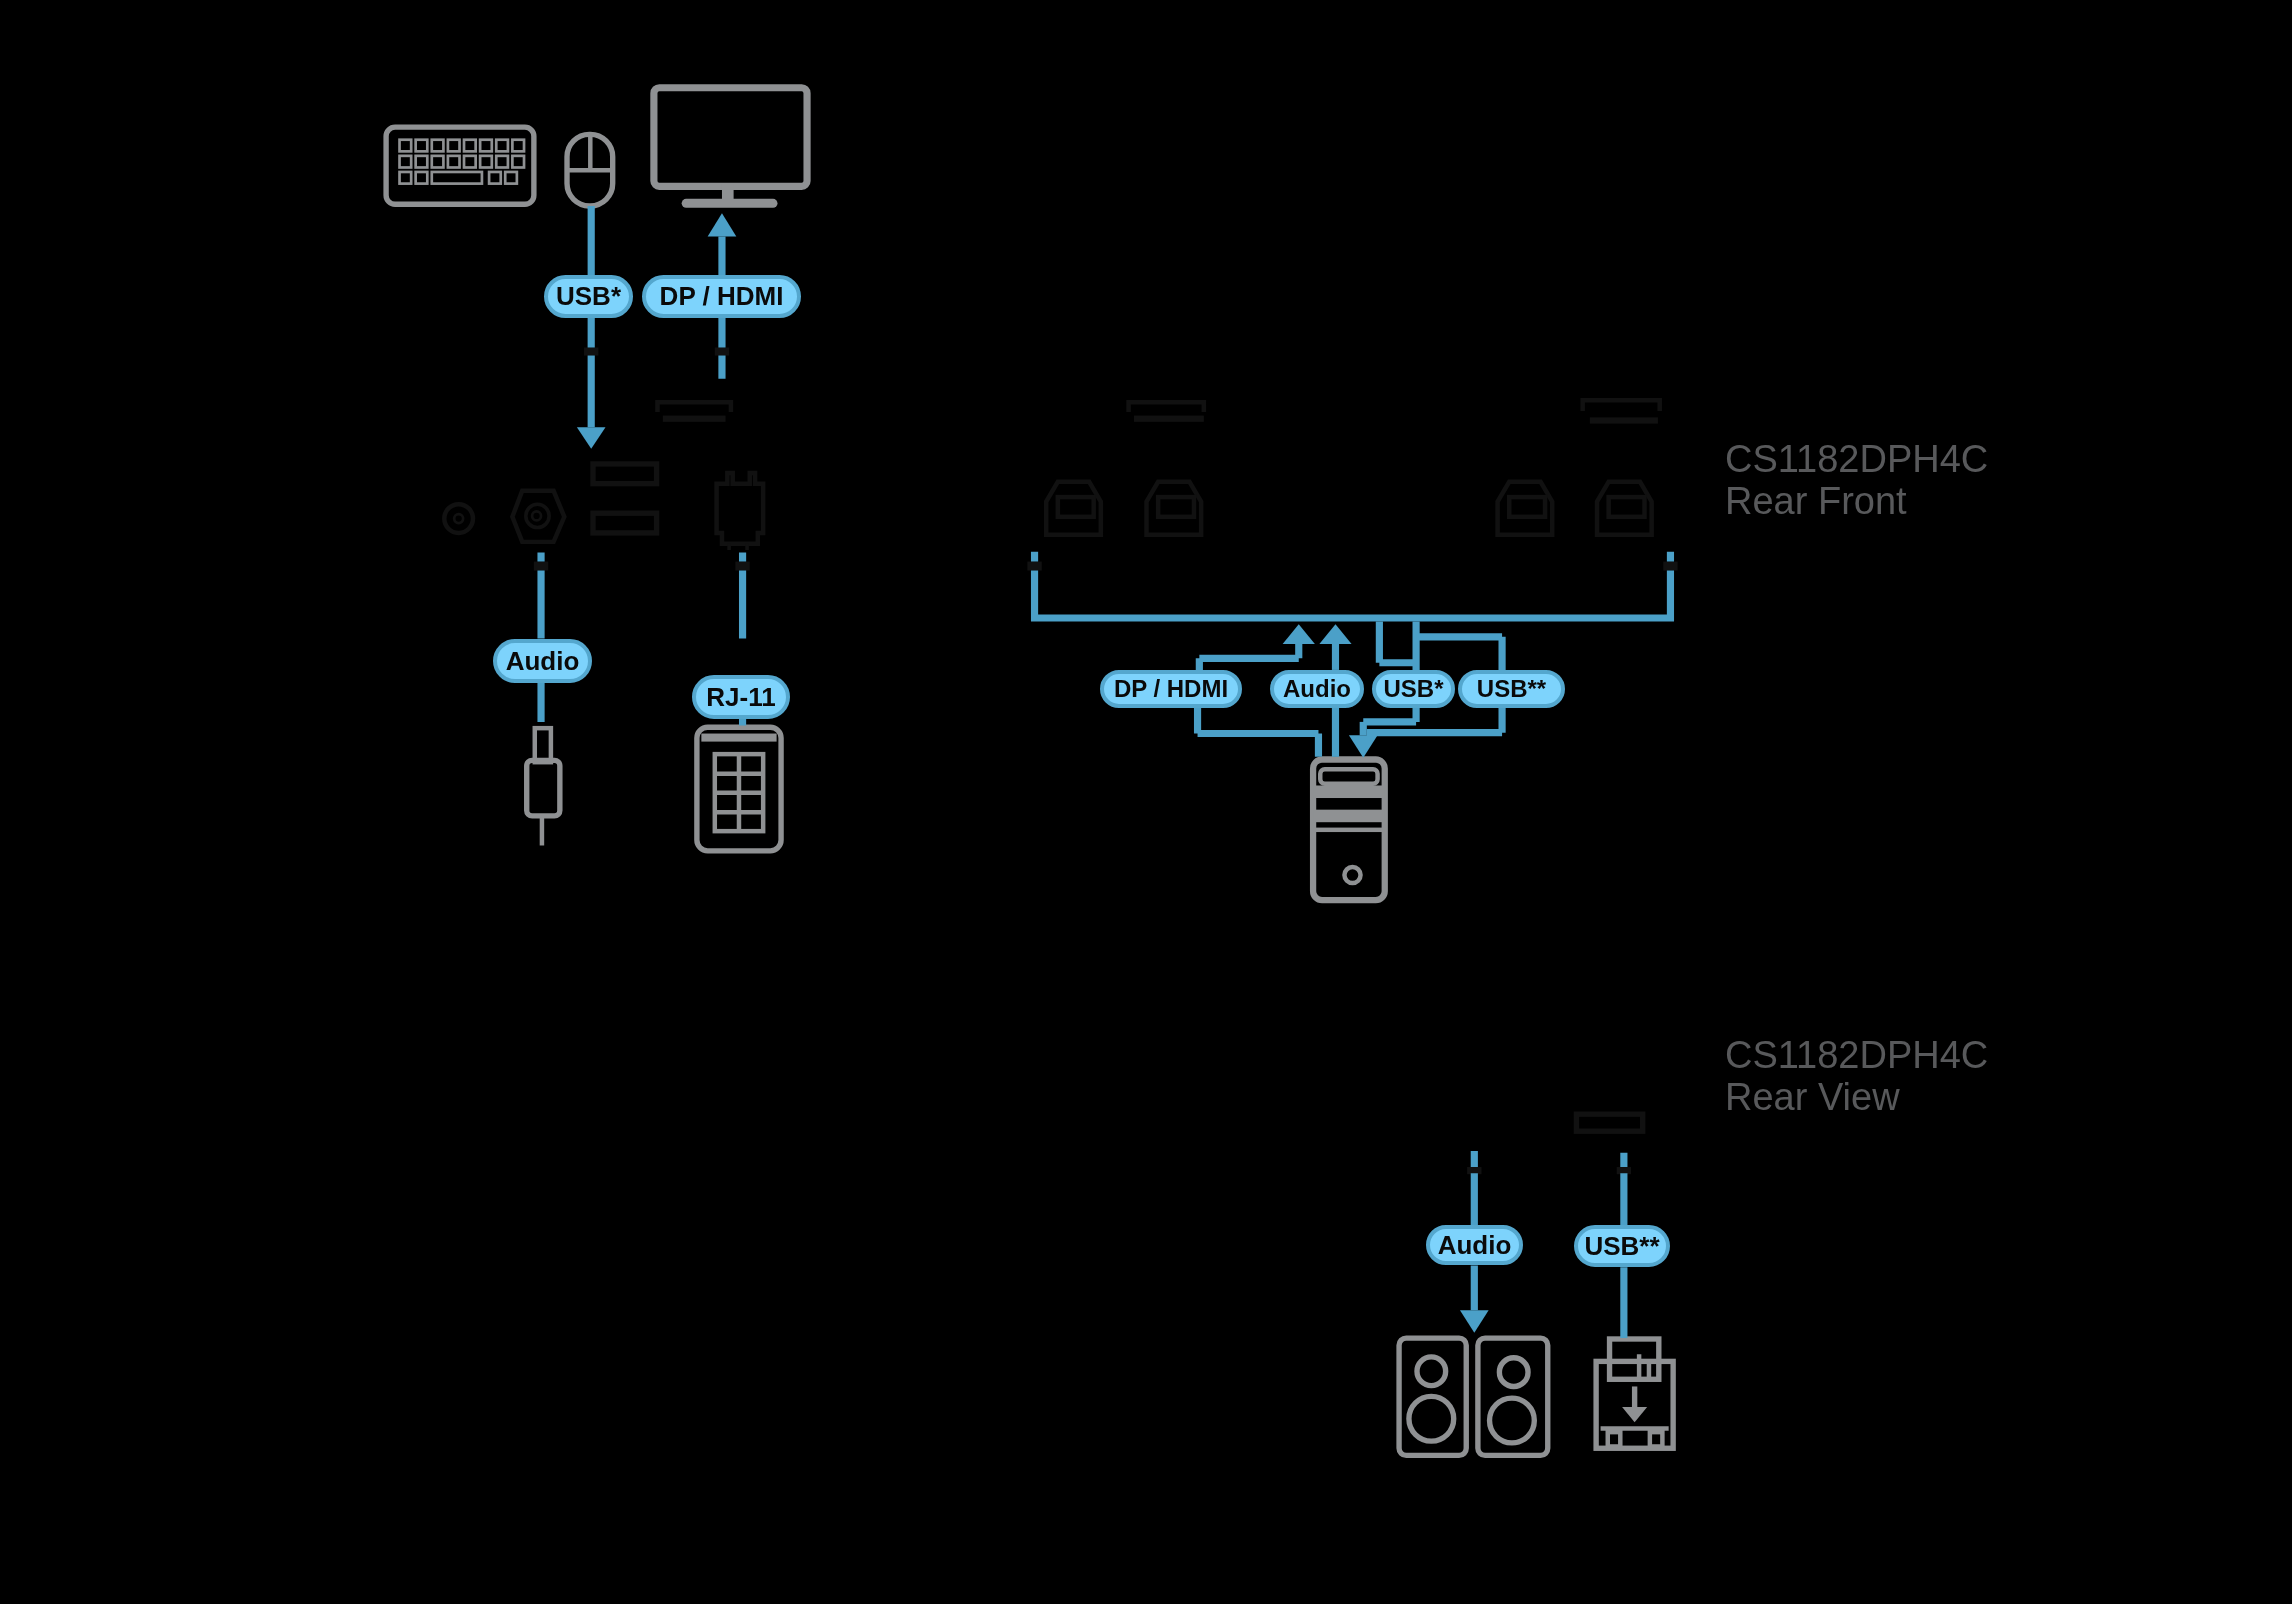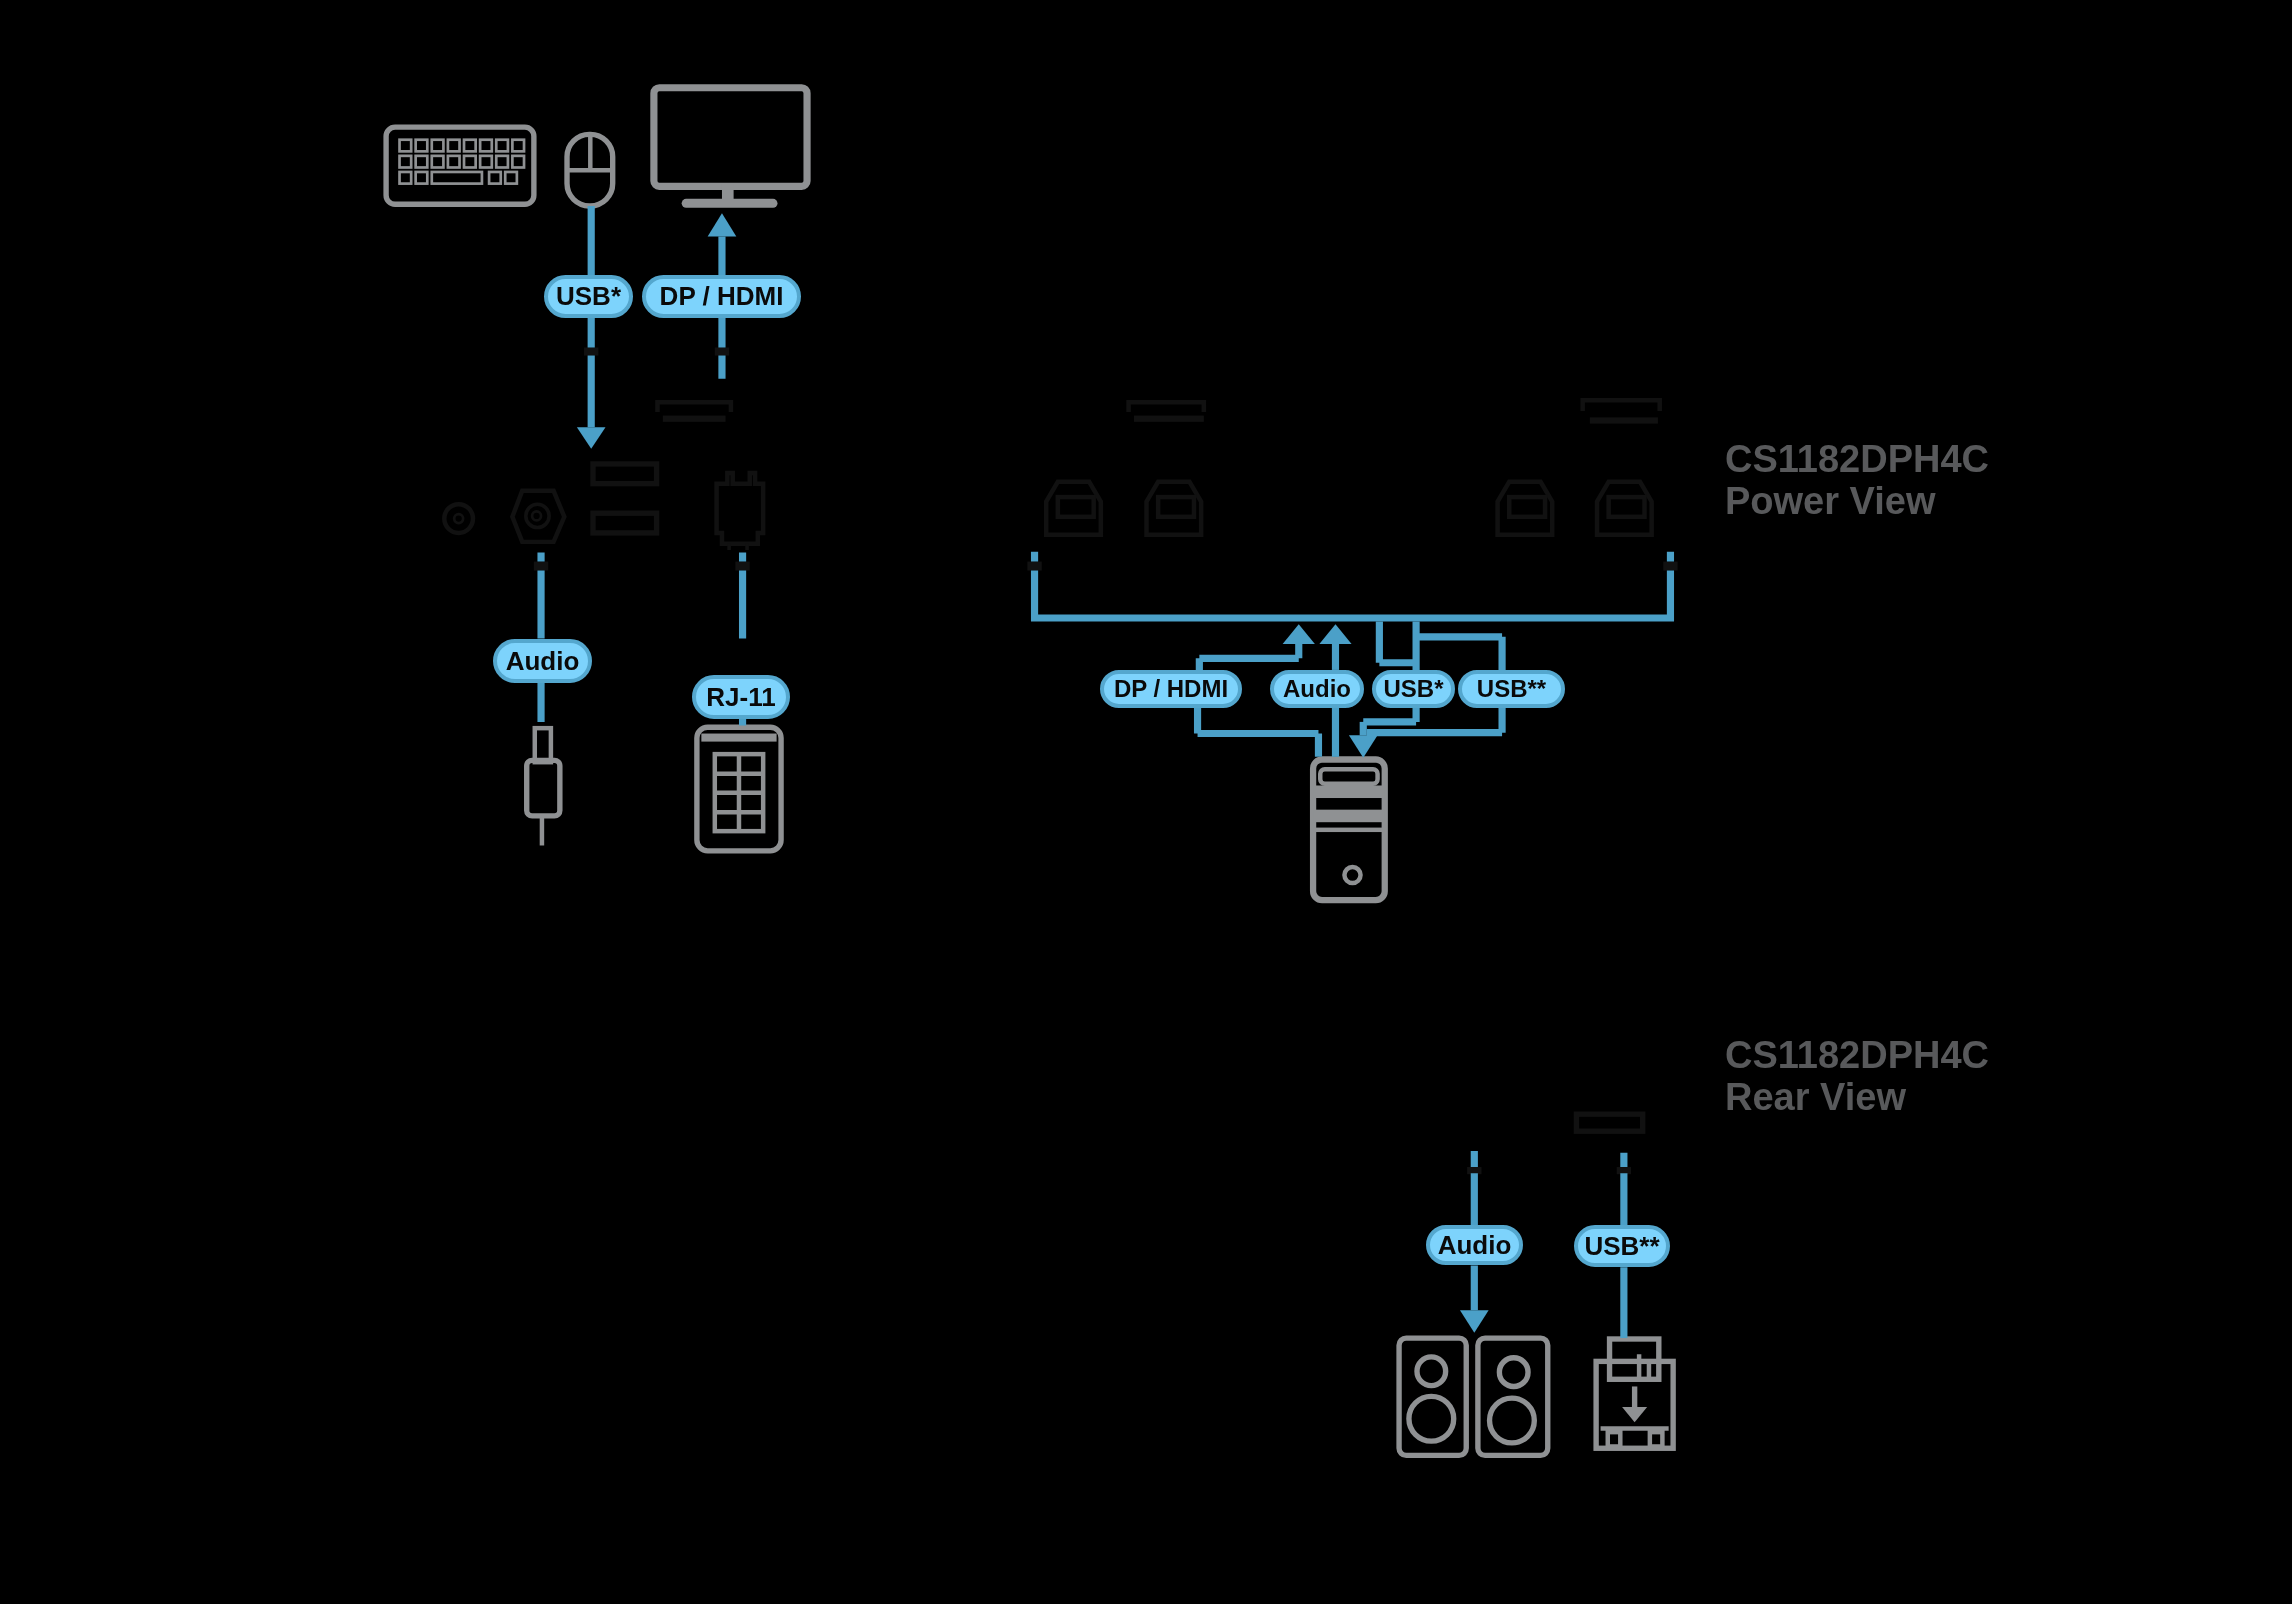--- a/index.html
+++ b/index.html
@@ -3,21 +3,21 @@
 <meta charset="utf-8">
 <style>
   html,body{margin:0;padding:0;background:#000;}
   #canvas{position:relative;width:2293px;height:1605px;background:#000;overflow:hidden;
           font-family:"Liberation Sans",sans-serif;}
   #diagram-svg{position:absolute;left:0;top:0;}
   .pill{position:absolute;box-sizing:border-box;background:#7dd3fc;border:4.5px solid #54A7CE;
         border-radius:895px;display:flex;align-items:center;justify-content:center;
         font-weight:bold;font-size:26px;color:#0a0a0a;white-space:nowrap;letter-spacing:0px;}
   .pill-sm{font-size:24px;}
-  .view-title{position:absolute;color:#58595B;font-weight:bold;font-size:38px;line-height:42px;}
+  .view-title{position:absolute;color:#58595B;font-weight:normal;font-size:38px;line-height:42px;}
 </style>
 </head>
 <body>
 
 <div id="canvas">
 
 <svg id="diagram-svg" width="2293" height="1605" viewBox="0 0 2560 1792">
 
   <g stroke="#8F9193" fill="none" stroke-width="6">
 
@@ -228,21 +228,21 @@
   <div class="pill pill-sm" style="left:1100px;top:670px;width:142px;height:38px;">DP / HDMI</div>
   <div class="pill pill-sm" style="left:1270px;top:670px;width:94px;height:38px;">Audio</div>
   <div class="pill pill-sm" style="left:1372px;top:670px;width:83px;height:38px;">USB*</div>
   <div class="pill pill-sm" style="left:1458px;top:670px;width:107px;height:38px;">USB**</div>
 
   <div class="pill" style="left:1426px;top:1225px;width:97px;height:40px;">Audio</div>
   <div class="pill" style="left:1574px;top:1225px;width:96px;height:42px;">USB**</div>
 
   <div class="view-title" style="left:1725px;top:438px;">
     <div>CS1182DPH4C</div>
-    <div>Power View</div>
+    <div>Rear Front</div>
   </div>
   <div class="view-title" style="left:1725px;top:1034px;">
     <div>CS1182DPH4C</div>
     <div>Rear View</div>
   </div>
 
 </div>
 
 
 </body></html>

